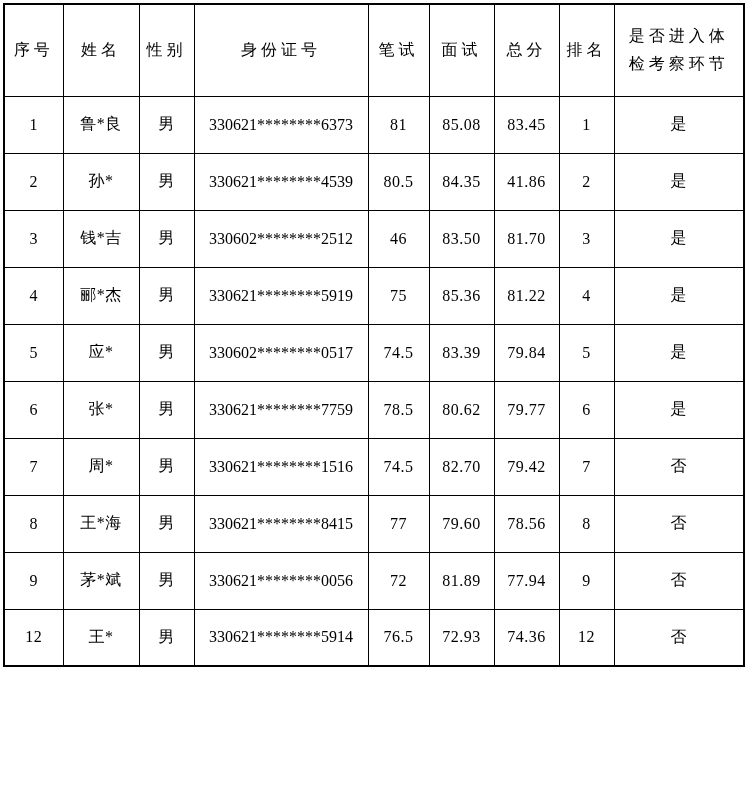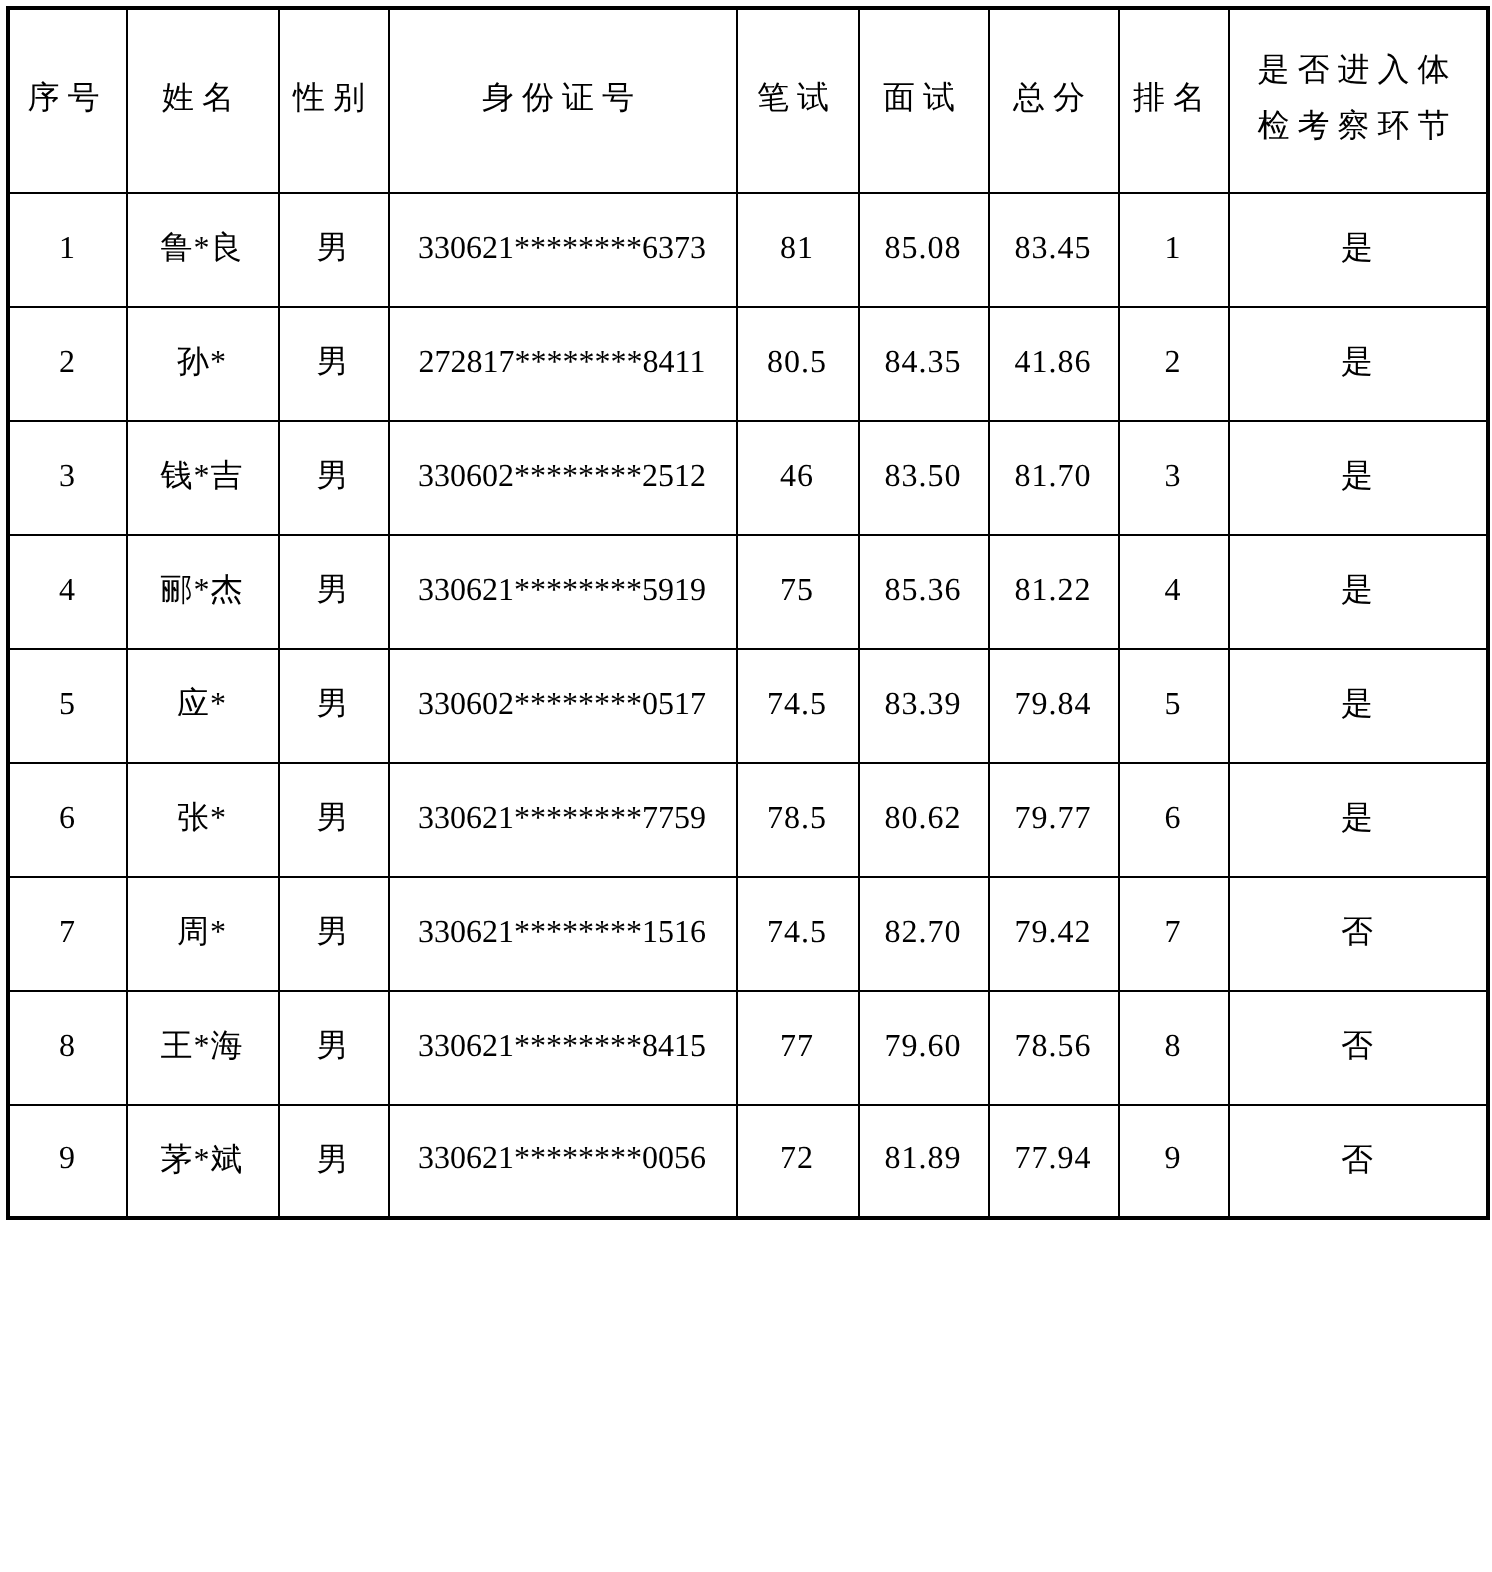--- a/index.html
+++ b/index.html
@@ -92,21 +92,21 @@
     <td class="cell-written-score">81</td>
     <td class="cell-interview-score">85.08</td>
     <td class="cell-total-score">83.45</td>
     <td class="cell-rank">1</td>
     <td class="cell-qualified">是</td>
   </tr>
         <tr>
     <td class="cell-no">2</td>
     <td class="cell-name">孙*</td>
     <td class="cell-gender">男</td>
-    <td class="cell-id-number">272817********8411</td>
+    <td class="cell-id-number">330621********4539</td>
     <td class="cell-written-score">80.5</td>
     <td class="cell-interview-score">84.35</td>
     <td class="cell-total-score">41.86</td>
     <td class="cell-rank">2</td>
     <td class="cell-qualified">是</td>
   </tr>
         <tr>
     <td class="cell-no">3</td>
     <td class="cell-name">钱*吉</td>
     <td class="cell-gender">男</td>
@@ -176,15 +176,26 @@
     <td class="cell-no">9</td>
     <td class="cell-name">茅*斌</td>
     <td class="cell-gender">男</td>
     <td class="cell-id-number">330621********0056</td>
     <td class="cell-written-score">72</td>
     <td class="cell-interview-score">81.89</td>
     <td class="cell-total-score">77.94</td>
     <td class="cell-rank">9</td>
     <td class="cell-qualified">否</td>
   </tr>
+        <tr>
+    <td class="cell-no">12</td>
+    <td class="cell-name">王*</td>
+    <td class="cell-gender">男</td>
+    <td class="cell-id-number">330621********5914</td>
+    <td class="cell-written-score">76.5</td>
+    <td class="cell-interview-score">72.93</td>
+    <td class="cell-total-score">74.36</td>
+    <td class="cell-rank">12</td>
+    <td class="cell-qualified">否</td>
+  </tr>
       </tbody>
   </table>
 </div>
 
 </body></html>

